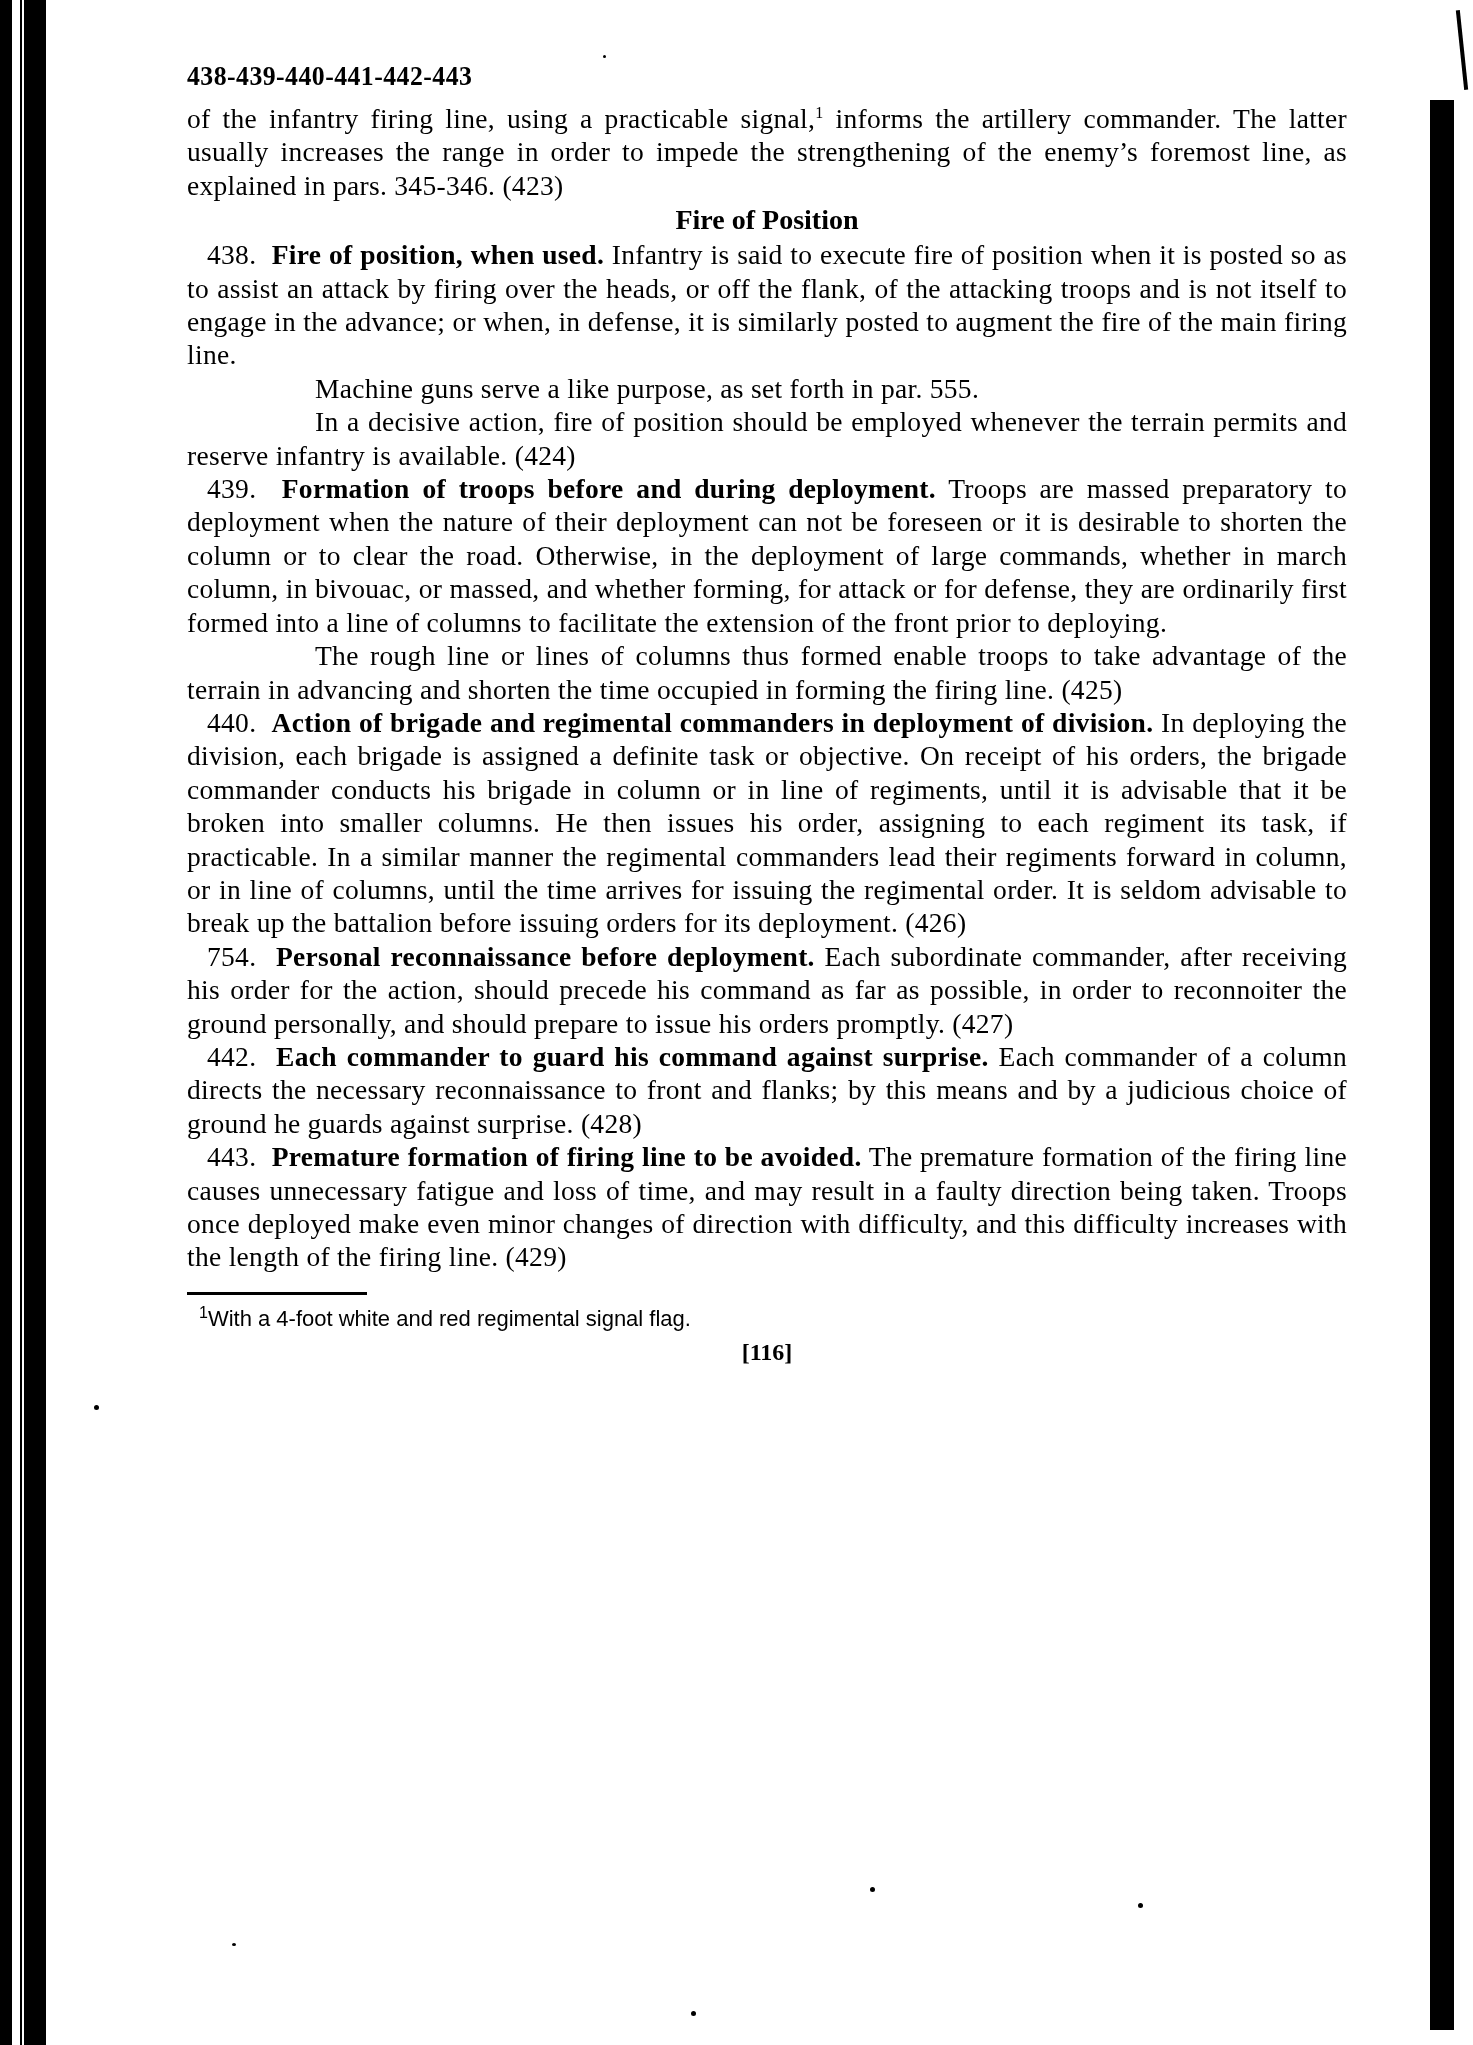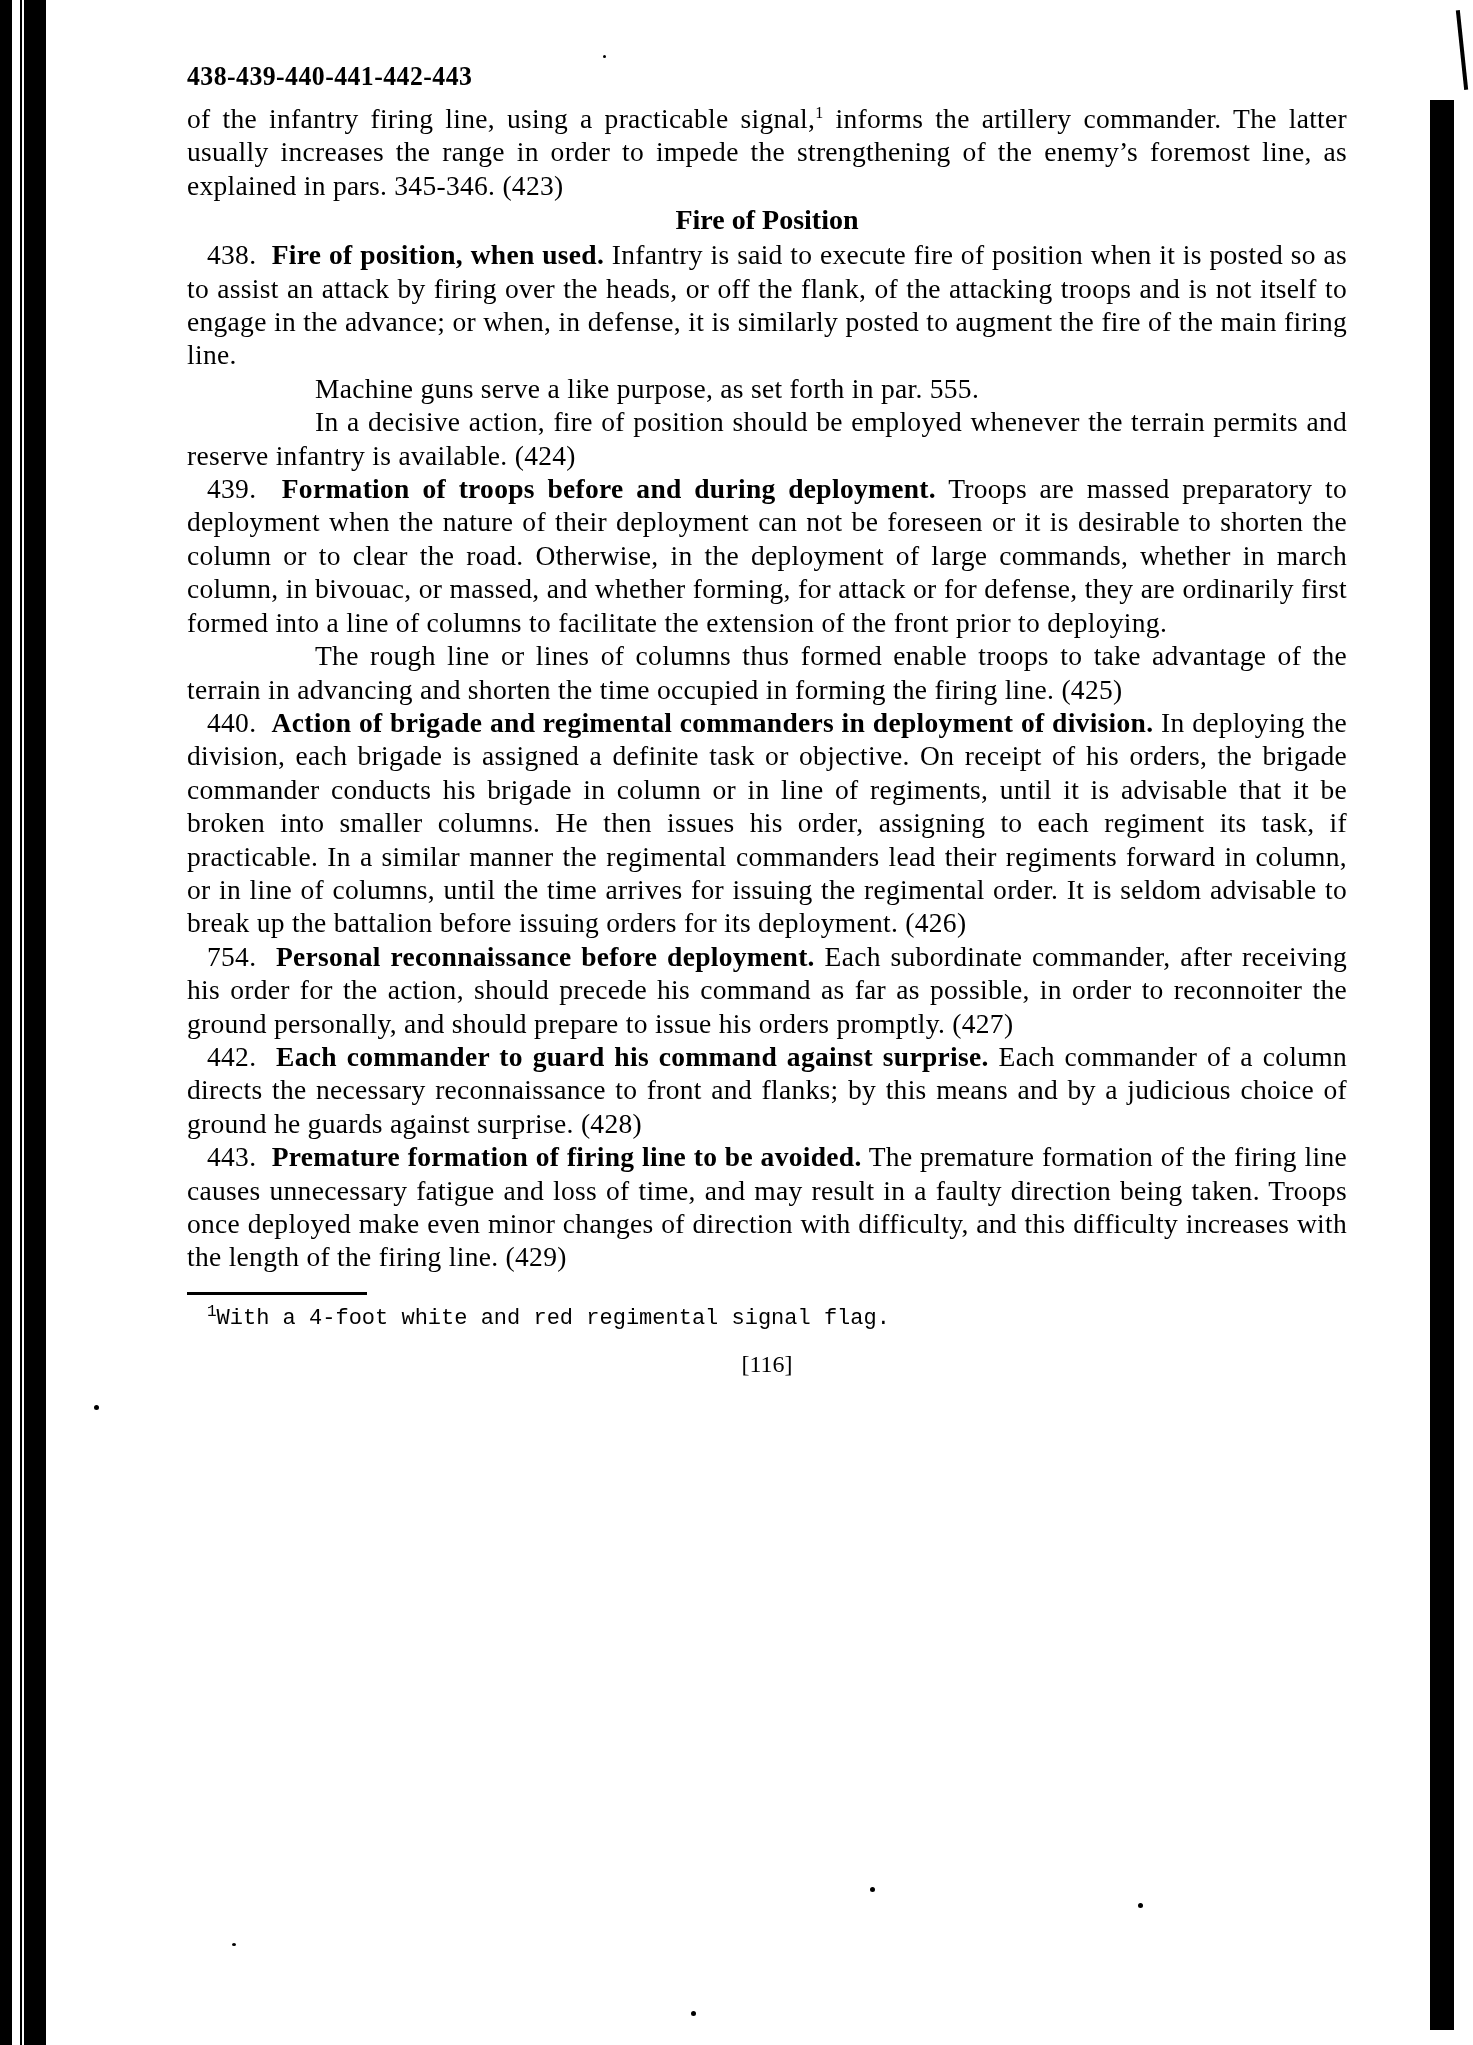--- a/index.html
+++ b/index.html
@@ -14,22 +14,22 @@
   .header { font-size: 28px; letter-spacing: 0.5px; margin-bottom: 10px; font-family: "Liberation Serif", serif; font-weight: bold; transform: scaleX(0.92); transform-origin: left; }
   p { margin: 0; font-size: 27.5px; line-height: 33.4px; text-align: justify; font-family: "Liberation Serif", serif; letter-spacing: 0.3px; }
   .indent-first { text-indent: 20px; }
   .indent-deep { text-indent: 128px; }
   .section-title { text-align: center; font-weight: bold; font-size: 28px; line-height: 36px; font-family: Liberation Serif, serif; }
   .section-title.big { margin-top: 12px; }
   .num { font-weight: normal; }
   .lead { font-weight: bold; }
   sup { font-size: 16px; line-height: 0; }
   .fn-rule { width: 180px; height: 3px; background: #000; margin-top: 18px; }
-  .footnote { font-size: 22px; line-height: 28px; margin-left: 20px; margin-top: 10px; font-family: Liberation Mono, monospace; }
-  .folio { text-align: center; font-size: 24px; margin-top: 18px; font-family: "Liberation Serif", serif; }
+  .footnote { font-size: 22px; line-height: 28px; margin-left: 12px; margin-top: 10px; font-family: Liberation Sans, sans-serif; }
+  .folio { text-align: center; font-size: 24px; margin-top: 6px; font-family: "Liberation Serif", serif; font-weight: bold; }
   .speck { position: absolute; width: 5px; height: 5px; border-radius: 50%; background: #000; }
 </style>
 </head>
 <body>
 
 <div class="left-edge"></div>
 <div class="left-edge-thin"></div>
 <div class="left-edge-inner"></div>
 <div class="right-edge"></div>
 <div class="right-edge-top"></div>

